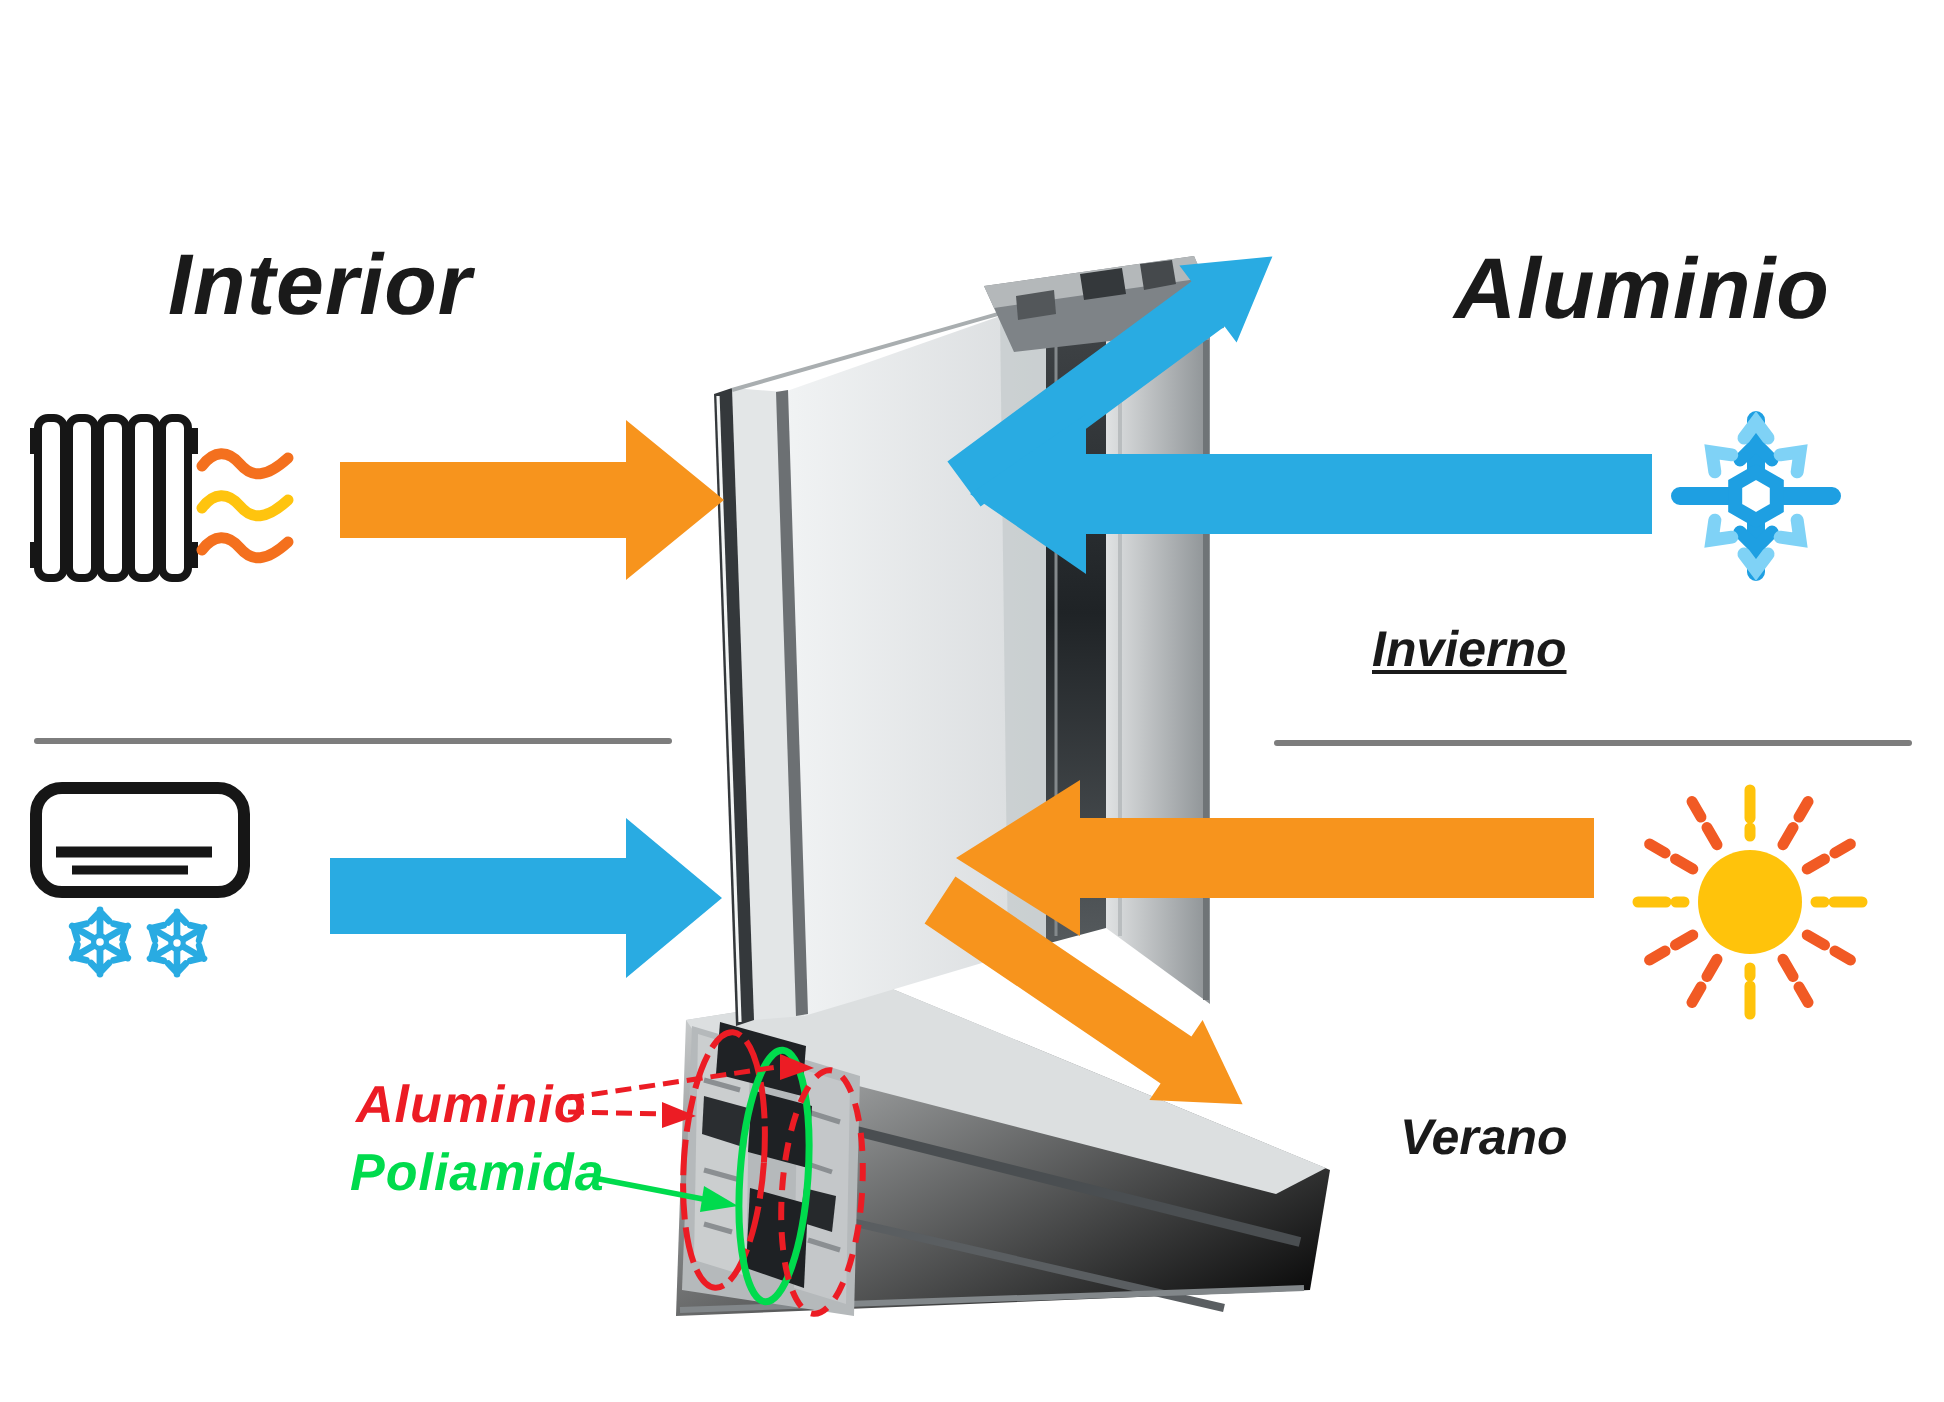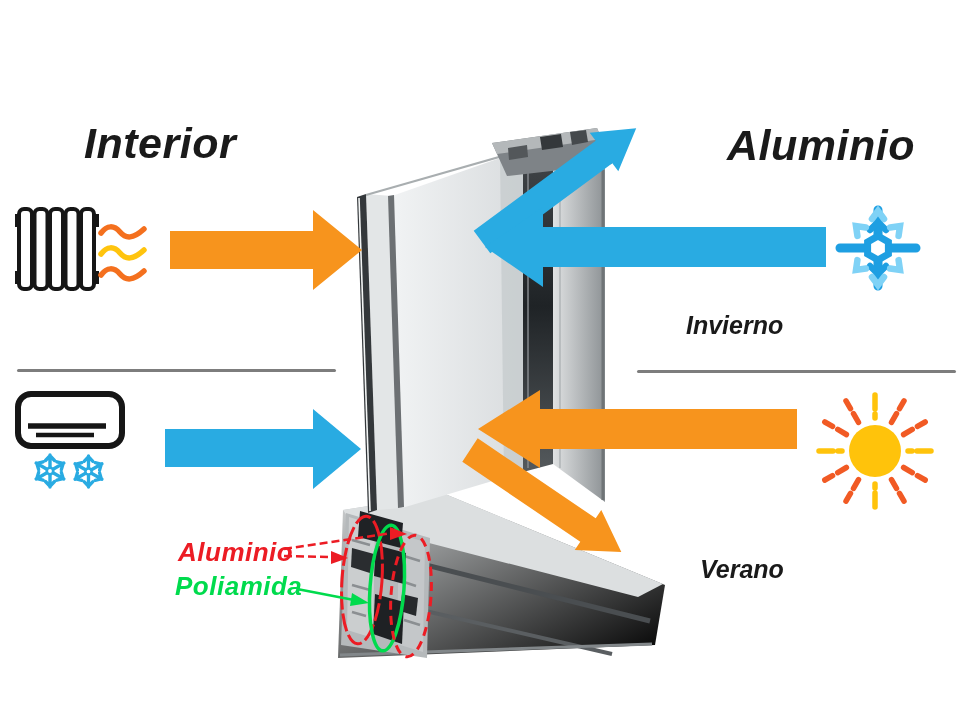--- a/index.html
+++ b/index.html
@@ -126,21 +126,21 @@
       <polygon points="331,551 331,564 348,558" fill="#EC1C24"></polygon>
     </g>
     <g>
       <line x1="297" y1="589" x2="354" y2="600" stroke="#00DB4D" stroke-width="2.8"></line>
       <polygon points="352,593 350,606 369,603" fill="#00DB4D"></polygon>
     </g>
   </svg>
 
   <div class="abs title" style="left:84px;top:119px;">Interior</div>
   <div class="abs title" style="left:727px;top:121px;">Aluminio</div>
-  <div class="abs season" style="left:686px;top:311px;">Invierno</div>
+  <div class="abs season" style="left:686px;top:311px;text-decoration:underline;">Invierno</div>
   <div class="abs season" style="left:700px;top:555px;text-align:right;">Verano</div>
   <div class="abs mat red" style="left:178px;top:537px;font-style:italic;">Aluminio</div>
   <div class="abs mat green" style="left:175px;top:571px;">Poliamida</div>
 
   <div class="abs divider" style="left:17px;top:369px;width:319px;"></div>
   <div class="abs divider" style="left:637px;top:370px;width:319px;"></div>
 
   <svg class="abs" style="left:15px;top:204px;" width="84" height="90" viewBox="0 0 84 90">
     <g stroke="#161616">
       <line x1="4" y1="16" x2="80" y2="16" stroke-width="6"></line>

